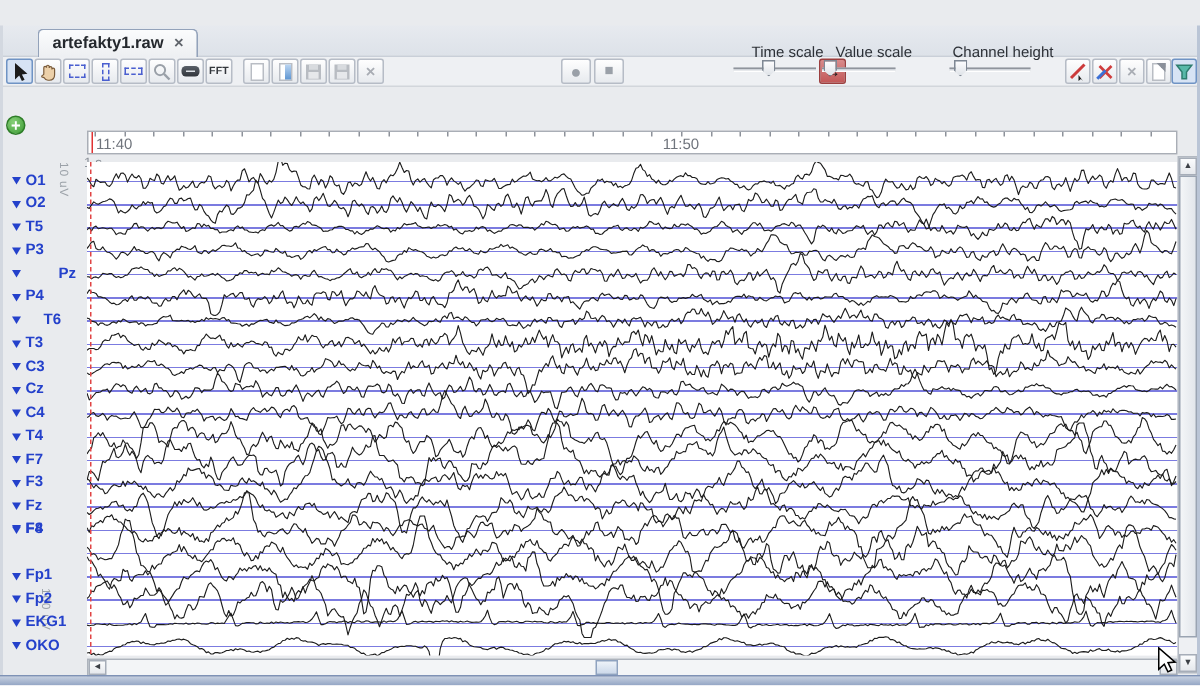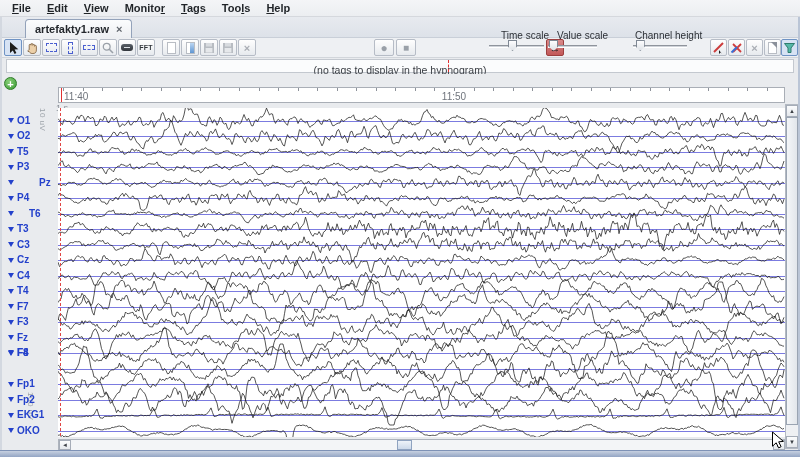--- a/index.html
+++ b/index.html
@@ -99,31 +99,20 @@
     background:linear-gradient(#c6d0e0,#93a5c4); border-top:1px solid #7e92b6; }
   .edge-l { position:absolute; left:0; top:17px; bottom:7px; width:2px; background:#d3d8e0; }
   .edge-r { position:absolute; right:0; top:17px; bottom:7px; width:2px; background:#bac5d6; }
   .cursor-svg { position:absolute; left:771px; top:431px; z-index:50; }
 </style>
 </head>
 <body>
 
 <div class="app">
 
-  <div class="menubar">
-    <div id="menu-items" style="display:flex">
-        <div class="menu-item"><u>F</u>ile</div>
-        <div class="menu-item"><u>E</u>dit</div>
-        <div class="menu-item"><u>V</u>iew</div>
-        <div class="menu-item">Monito<u>r</u></div>
-        <div class="menu-item"><u>T</u>ags</div>
-        <div class="menu-item">Too<u>l</u>s</div>
-        <div class="menu-item"><u>H</u>elp</div>
-      </div>
-  </div>
 
   <div class="tabstrip">
     <div class="tab">
       <span class="tab-title">artefakty1.raw</span>
       <span class="tab-close">×</span>
     </div>
   </div>
 
   <div class="toolbar">
     <div class="tbtn active" style="left:4px">
@@ -230,26 +219,20 @@
     <div class="sl-label">Value scale</div>
     <div class="sl-track" style="width:49px"></div>
     <div class="sl-thumb" style="left: 1px;"></div>
   </div>
   <div class="slider-group" style="left:633px;width:60px">
     <div class="sl-label">Channel height</div>
     <div class="sl-track" style="width:54px"></div>
     <div class="sl-thumb" style="left: 2.76px;"></div>
   </div>
 
-  <div class="hypnband">
-    <div class="hypnpanel">
-      <span>(no tags to display in the hypnogram)</span>
-      <div class="hypno-cursor"></div>
-    </div>
-  </div>
 
   <div class="main">
     <button class="add-btn">+</button>
 
     <div class="timeline" id="timeline">
       <span class="tl-label" style="left:5px">11:40</span>
       <span class="tl-label" style="left:395px;transform:translateX(-50%)">11:50</span>
       <div class="tl-cursor"></div>
     <i style="left: 4px;"></i>
         <i style="left: 23.55px;"></i>

